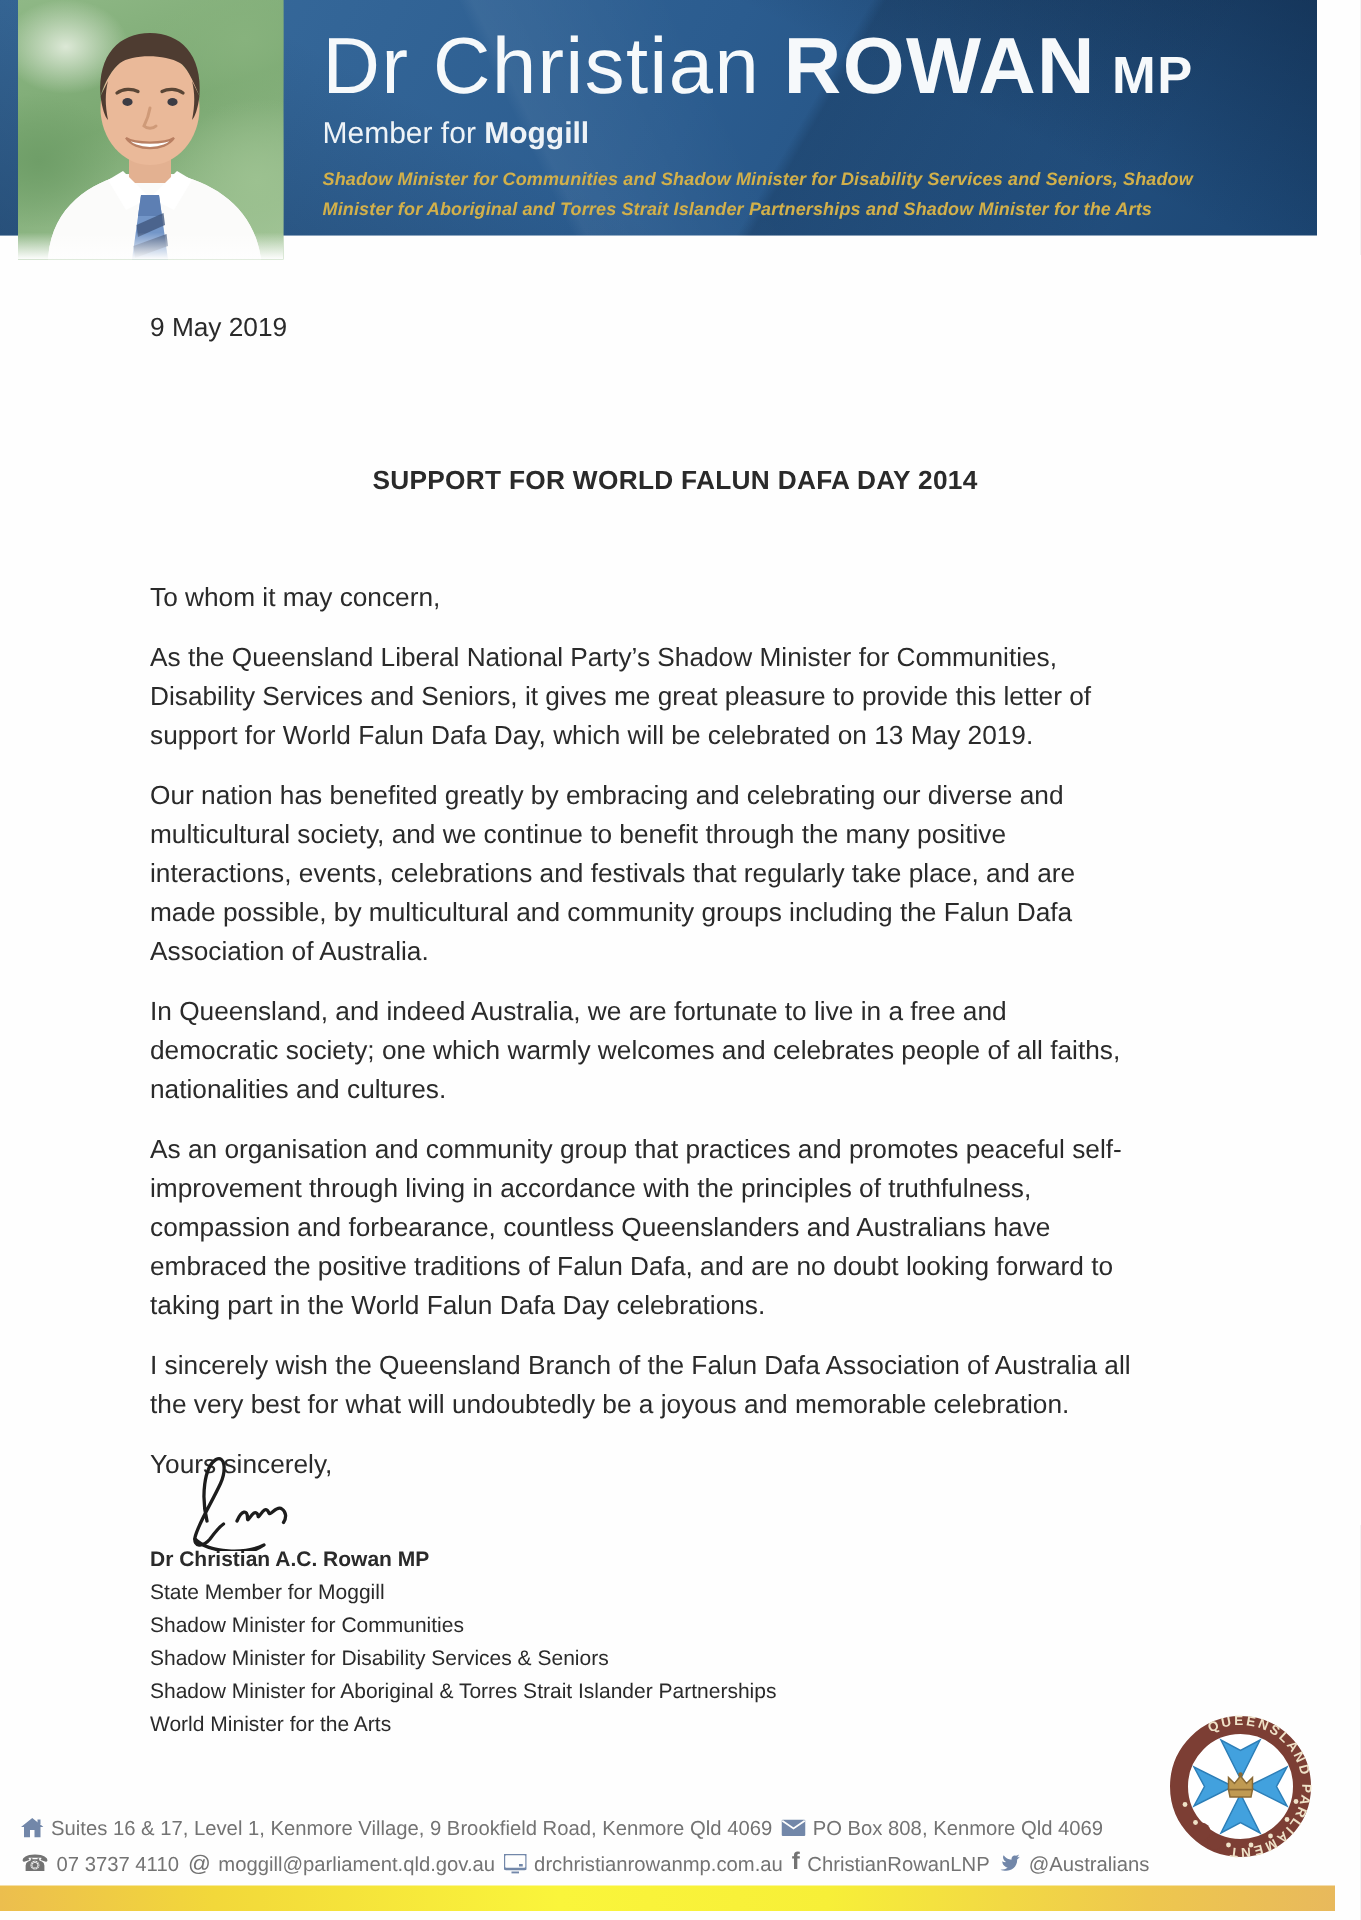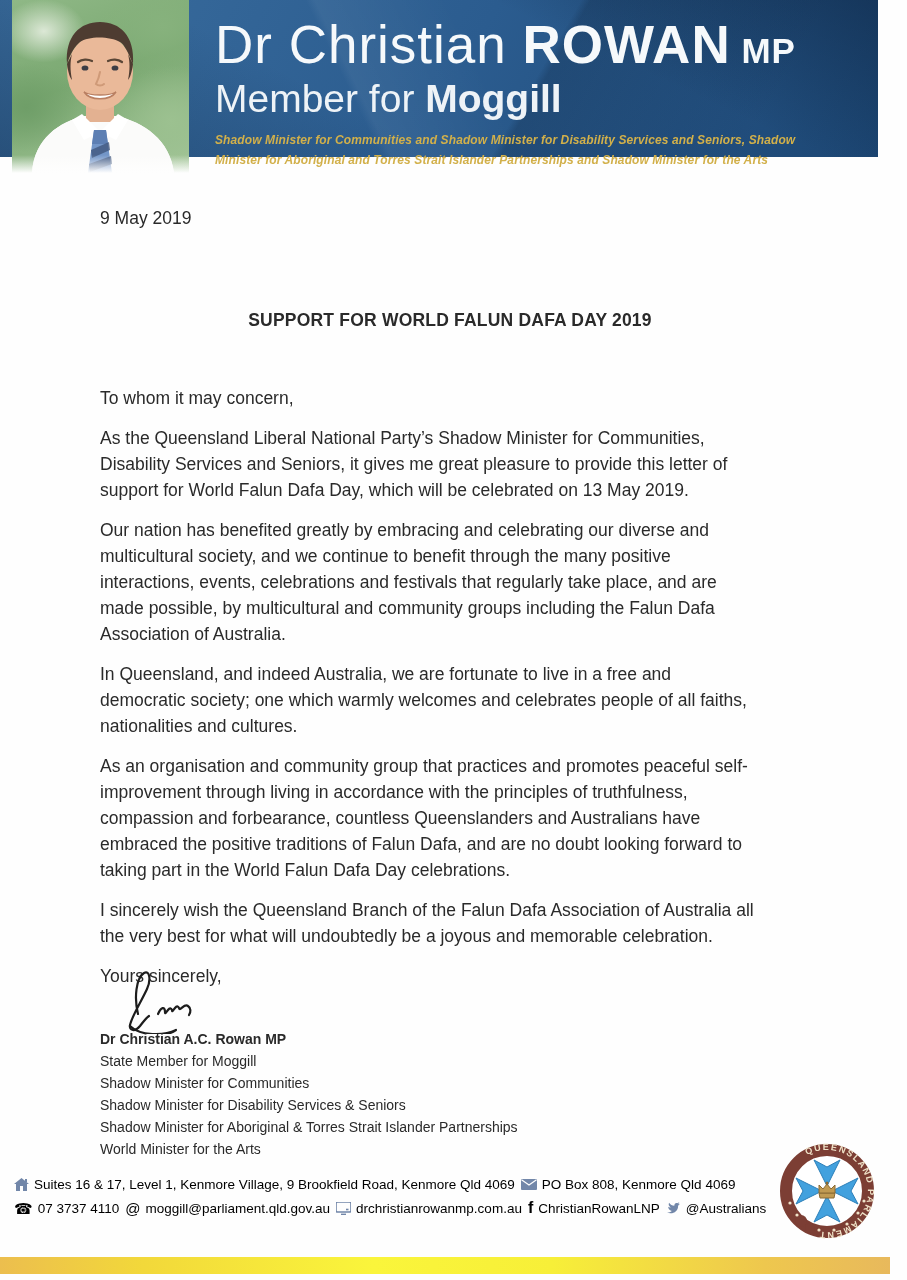--- a/index.html
+++ b/index.html
@@ -23,21 +23,21 @@
     content:""; position:absolute; inset:0;
     background:
       linear-gradient(64deg, transparent 40%, rgba(255,255,255,.05) 41%, transparent 55%),
       linear-gradient(120deg, transparent 60%, rgba(8,26,48,.22) 61%, transparent 86%);
   }
   .header-text { position:absolute; left:215px; top:18px; width:650px; }
   .name-line { white-space:nowrap; color:#f6f9fb; line-height:1; }
   .name-prefix { font-size:53px; font-weight:400; letter-spacing:1px; }
   .name-surname { font-size:53px; font-weight:800; letter-spacing:1px; }
   .name-suffix { font-size:35px; font-weight:800; letter-spacing:1px; }
-  .member-line { margin-top:7px; color:#eef3f7; font-size:39px; line-height:1.1; }
+  .member-line { margin-top:7px; color:#eef3f7; font-size:20px; line-height:1.1; }
   .member-bold { font-weight:800; }
   .portfolio-line {
     margin-top:9px; color:#d2b04a; font-size:12px; font-weight:700; font-style:italic;
     line-height:20px; white-space:pre-line; letter-spacing:.1px;
   }
 
   
   .photo {
     position:absolute; left:12px; top:0; width:177px; height:173px; overflow:hidden;
     background:
@@ -58,21 +58,21 @@
   .subject-line { text-align:center; font-weight:700; letter-spacing:.2px; margin-bottom:52px; }
   .salutation-line { margin-bottom:14px; }
   .para { margin-bottom:14px; white-space:pre-line; }
   .closing-line { margin-top:14px; }
 
   .signature-wrap { position:absolute; left:112px; top:968px; width:150px; height:66px; }
   .name-block { position:absolute; left:100px; top:1028px; font-size:14px; line-height:22px; }
   .signatory-name { font-weight:700; }
 
   
-  .footer { position:absolute; left:14px; top:1172px; width:880px; font-size:13.5px; color:#000000; }
+  .footer { position:absolute; left:14px; top:1206px; width:880px; font-size:13.5px; color:#737373; }
   .footer-line { display:flex; align-items:center; gap:6px; height:24px; white-space:nowrap; }
   .f-item { display:inline-flex; align-items:center; gap:5px; }
   .f-glyph { font-size:15px; line-height:1; }
   .f-glyph.fb { font-weight:700; font-size:16px; }
   .f-svg { display:inline-block; }
 
   
   .seal { position:absolute; left:777px; top:1141px; width:100px; height:102px; }
 
   
@@ -125,21 +125,21 @@
       <ellipse cx="73" cy="68" rx="3.4" ry="2.6" fill="#3c3c44"></ellipse>
       <ellipse cx="103" cy="68" rx="3.4" ry="2.6" fill="#3c3c44"></ellipse>
 
       <path d="M88,72 C87,78 85,82 84,84 C86,86 90,86 92,84" stroke="#cf9a78" stroke-width="2" fill="none" stroke-linecap="round"></path>
       <path d="M72,92 C78,101 98,101 104,92 C98,96 78,96 72,92 Z" fill="#ffffff" stroke="#b97f62" stroke-width="1.5"></path>
     </svg>
   </div>
 
   <div class="letter-col">
     <div class="date-line">9 May 2019</div>
-    <div class="subject-line">SUPPORT FOR WORLD FALUN DAFA DAY 2019</div>
+    <div class="subject-line">SUPPORT FOR WORLD FALUN DAFA DAY 2014</div>
     <div class="salutation-line">To whom it may concern,</div>
     <p class="para">As the Queensland Liberal National Party’s Shadow Minister for Communities,
 Disability Services and Seniors, it gives me great pleasure to provide this letter of
 support for World Falun Dafa Day, which will be celebrated on 13 May 2019.</p>
     <p class="para">Our nation has benefited greatly by embracing and celebrating our diverse and
 multicultural society, and we continue to benefit through the many positive
 interactions, events, celebrations and festivals that regularly take place, and are
 made possible, by multicultural and community groups including the Falun Dafa
 Association of Australia.</p>
     <p class="para">In Queensland, and indeed Australia, we are fortunate to live in a free and

